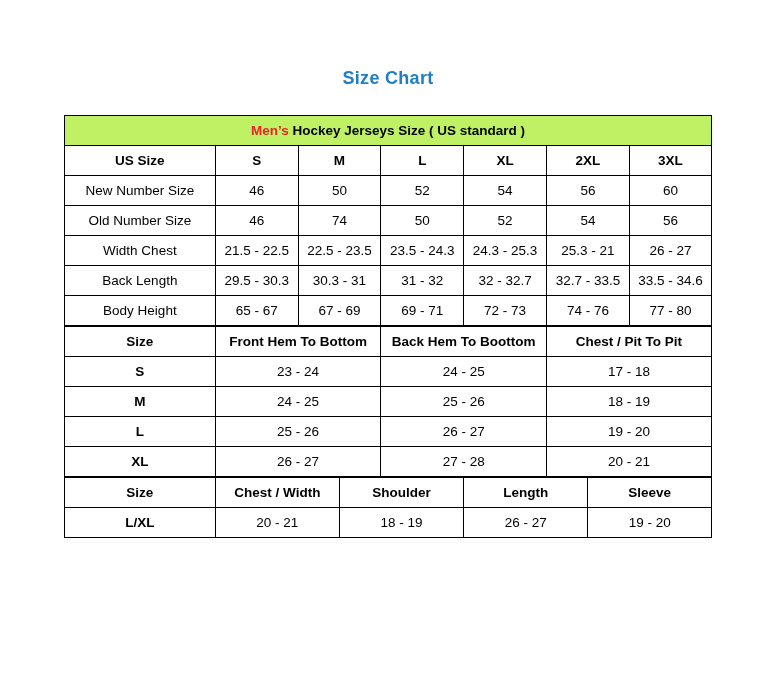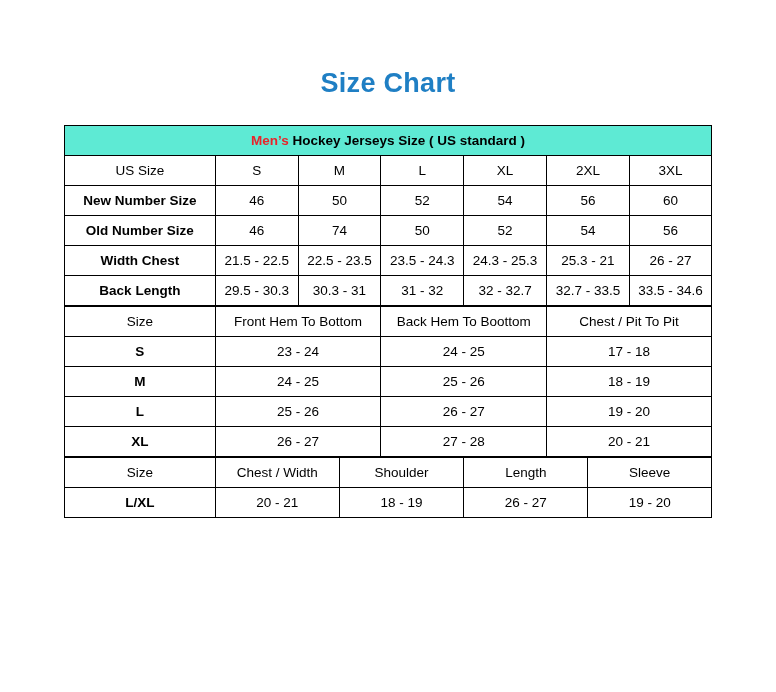--- a/index.html
+++ b/index.html
@@ -10,21 +10,21 @@
   body {
     width: 776px;
     height: 692px;
     font-family: "Liberation Sans", sans-serif;
     color: #000000;
     position: relative;
   }
   .page-title {
     text-align: center;
     color: #1f7fc4;
-    font-size: 27px;
+    font-size: 18px;
     font-weight: bold;
     margin: 0;
     padding-top: 68px;
     letter-spacing: 0.3px;
   }
   .chart-wrap {
     width: 648px;
     margin: 26px auto 0 auto;
   }
   table.size-table {
@@ -34,33 +34,33 @@
   }
   table.size-table td {
     border: 1px solid #000000;
     text-align: center;
     vertical-align: middle;
     font-size: 13.5px;
     height: 27px;
     padding: 1px 2px;
   }
   td.section-header {
-    background: #5eead4;
+    background: #bef264;
     font-weight: bold;
     font-size: 15px;
     height: 31px;
   }
   td.section-header .accent {
     color: #e8232a;
   }
   td.col-head {
+    font-weight: bold;
+  }
+  td.row-head {
     font-weight: normal;
-  }
-  td.row-head {
-    font-weight: bold;
   }
   td.row-head-bold {
     font-weight: bold;
   }
 </style>
 </head>
 <body>
 
 <h1 class="page-title">Size Chart</h1>
 
@@ -117,20 +117,29 @@
         <td>26 - 27</td>
       </tr>
       <tr>
         <td class="row-head">Back Length</td>
         <td>29.5 - 30.3</td>
         <td>30.3 - 31</td>
         <td>31 - 32</td>
         <td>32 - 32.7</td>
         <td>32.7 - 33.5</td>
         <td>33.5 - 34.6</td>
+      </tr>
+      <tr>
+        <td class="row-head">Body Height</td>
+        <td>65 - 67</td>
+        <td>67 - 69</td>
+        <td>69 - 71</td>
+        <td>72 - 73</td>
+        <td>74 - 76</td>
+        <td>77 - 80</td>
       </tr>
     </tbody>
   </table>
 
   <table class="size-table">
     <colgroup>
       <col style="width:23.3%">
         <col style="width:25.6%">
         <col style="width:25.6%">
         <col style="width:25.5%">

